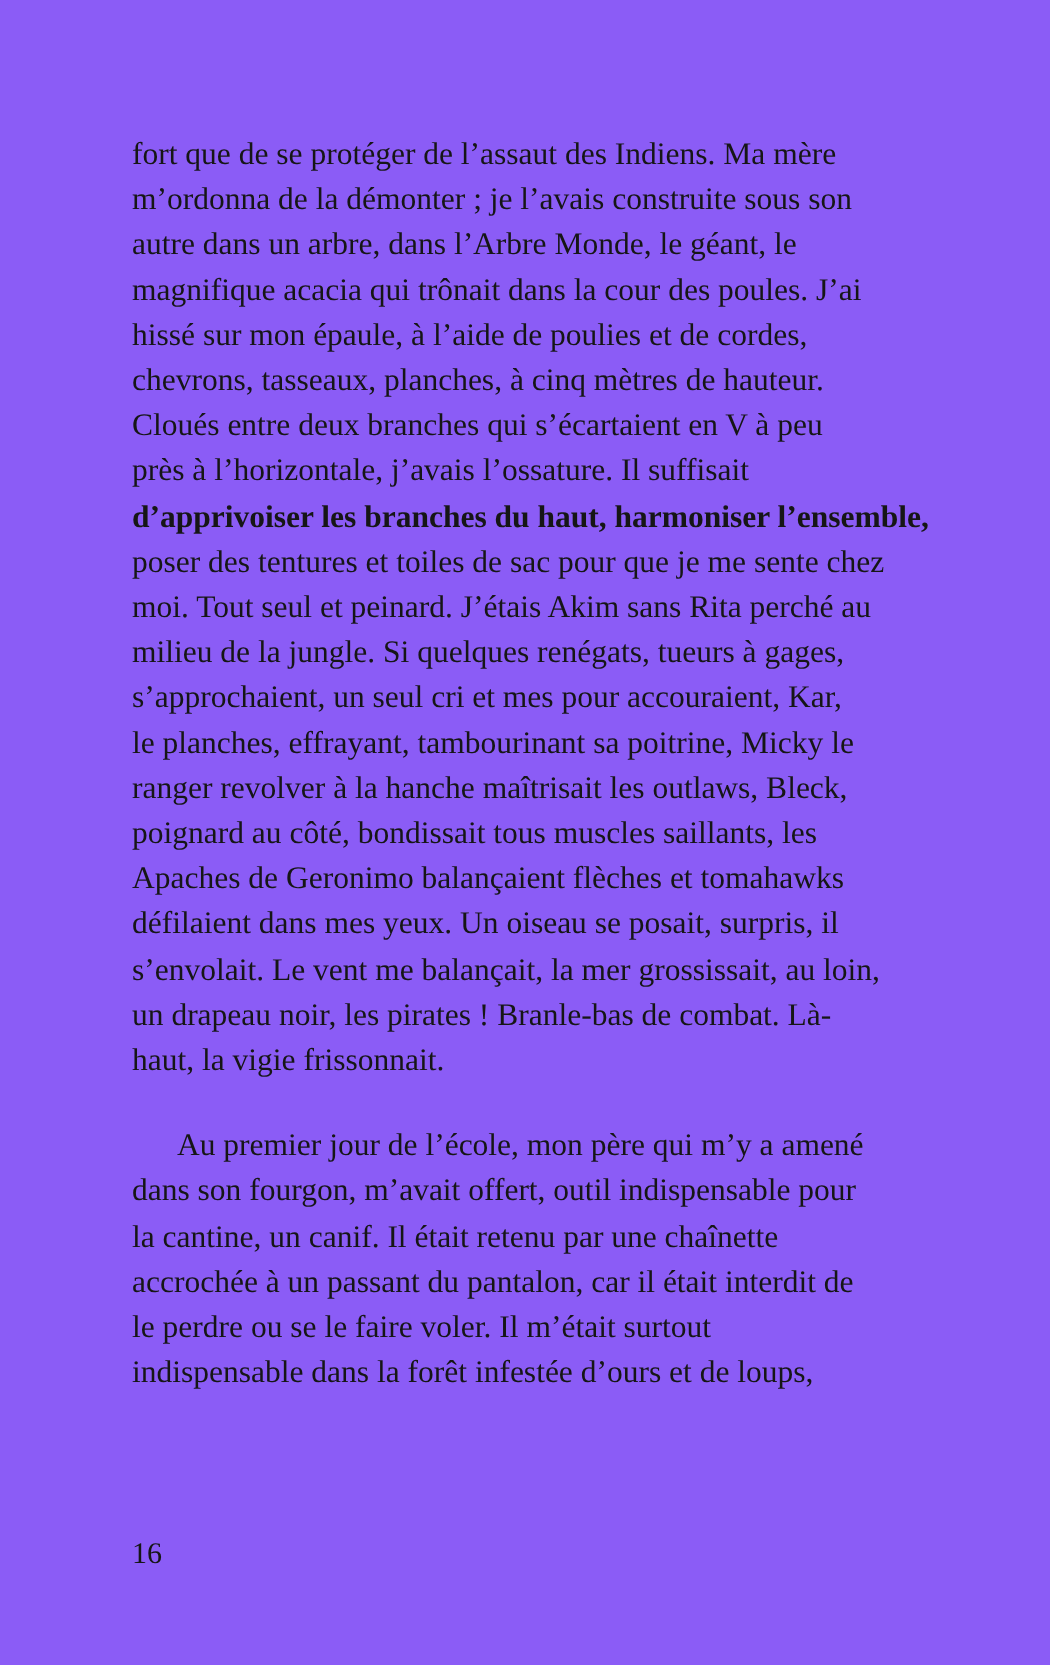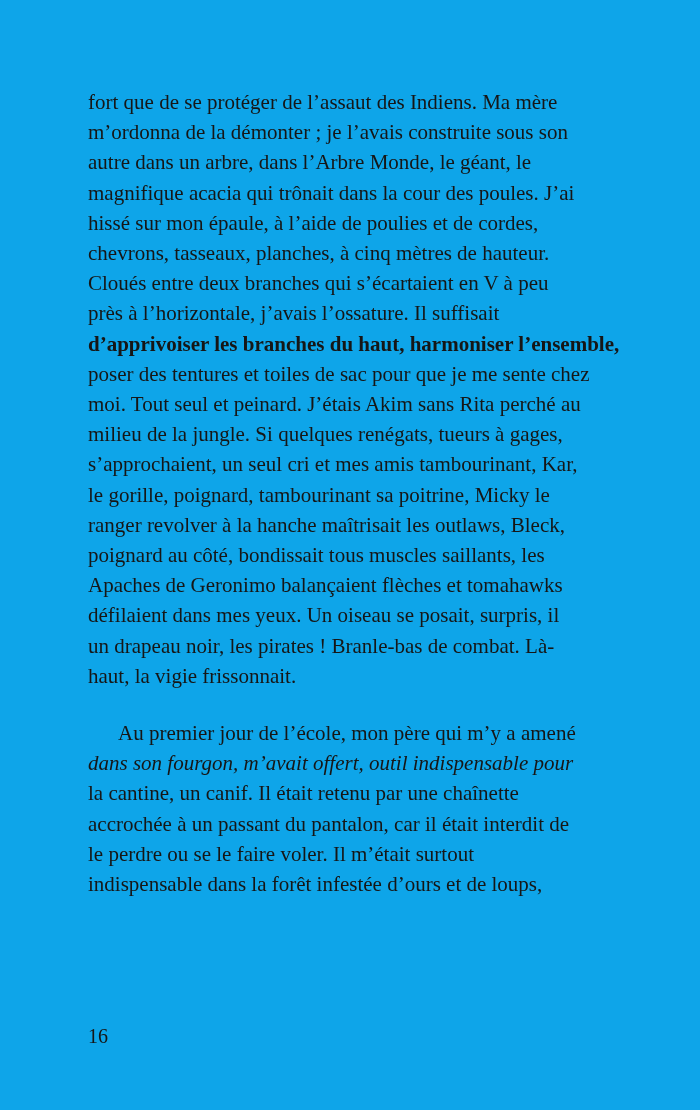--- a/index.html
+++ b/index.html
@@ -35,47 +35,48 @@
     position: absolute;
     left: 88px;
     top: 1023px;
     font-size: 20px;
     line-height: 26px;
   }
 </style>
 </head>
 <body>
 
-<div class="page" style="color: rgb(22, 22, 22); background: #0ea5e9;">
+<div class="page" style="color: rgb(22, 22, 22); background: #8b5cf6;">
   <main class="text-block" id="text-block">
       <div class="paragraph">
         <div class="line" style="word-spacing: 0px;">fort que de se protéger de l’assaut des Indiens. Ma mère</div>
         <div class="line" style="word-spacing: 0px;">m’ordonna de la démonter ; je l’avais construite sous son</div>
         <div class="line" style="word-spacing: 0px;">autre dans un arbre, dans l’Arbre Monde, le géant, le</div>
         <div class="line" style="word-spacing: 0px;">magnifique acacia qui trônait dans la cour des poules. J’ai</div>
         <div class="line" style="word-spacing: 0px;">hissé sur mon épaule, à l’aide de poulies et de cordes,</div>
         <div class="line" style="word-spacing: 0px;">chevrons, tasseaux, planches, à cinq mètres de hauteur.</div>
         <div class="line" style="word-spacing: 0px;">Cloués entre deux branches qui s’écartaient en V à peu</div>
         <div class="line" style="word-spacing: 0px;">près à l’horizontale, j’avais l’ossature. Il suffisait</div>
         <div class="line" style="word-spacing: 0px; font-weight: bold;">d’apprivoiser les branches du haut, harmoniser l’ensemble,</div>
         <div class="line" style="word-spacing: 0px;">poser des tentures et toiles de sac pour que je me sente chez</div>
         <div class="line" style="word-spacing: 0px;">moi. Tout seul et peinard. J’étais Akim sans Rita perché au</div>
         <div class="line" style="word-spacing: 0px;">milieu de la jungle. Si quelques renégats, tueurs à gages,</div>
-        <div class="line" style="word-spacing: 0px;">s’approchaient, un seul cri et mes amis tambourinant, Kar,</div>
-        <div class="line" style="word-spacing: 0px;">le gorille, poignard, tambourinant sa poitrine, Micky le</div>
+        <div class="line" style="word-spacing: 0px;">s’approchaient, un seul cri et mes pour accouraient, Kar,</div>
+        <div class="line" style="word-spacing: 0px;">le planches, effrayant, tambourinant sa poitrine, Micky le</div>
         <div class="line" style="word-spacing: 0px;">ranger revolver à la hanche maîtrisait les outlaws, Bleck,</div>
         <div class="line" style="word-spacing: 0px;">poignard au côté, bondissait tous muscles saillants, les</div>
         <div class="line" style="word-spacing: 0px;">Apaches de Geronimo balançaient flèches et tomahawks</div>
         <div class="line" style="word-spacing: 0px;">défilaient dans mes yeux. Un oiseau se posait, surpris, il</div>
+        <div class="line" style="word-spacing: 0px;">s’envolait. Le vent me balançait, la mer grossissait, au loin,</div>
         <div class="line" style="word-spacing: 0px;">un drapeau noir, les pirates ! Branle-bas de combat. Là-</div>
         <div class="line">haut, la vigie frissonnait.</div>
       </div>
       <div class="paragraph">
         <div class="line indent-first" style="word-spacing: 0px;">Au premier jour de l’école, mon père qui m’y a amené</div>
-        <div class="line" style="word-spacing: 0px; font-style: italic;">dans son fourgon, m’avait offert, outil indispensable pour</div>
+        <div class="line" style="word-spacing: 0px;">dans son fourgon, m’avait offert, outil indispensable pour</div>
         <div class="line" style="word-spacing: 0px;">la cantine, un canif. Il était retenu par une chaînette</div>
         <div class="line" style="word-spacing: 0px;">accrochée à un passant du pantalon, car il était interdit de</div>
         <div class="line" style="word-spacing: 0px;">le perdre ou se le faire voler. Il m’était surtout</div>
         <div class="line" style="word-spacing: 0px;">indispensable dans la forêt infestée d’ours et de loups,</div>
       </div>
     </main>
   <div class="folio">16</div>
 </div>
 
 </body></html>

